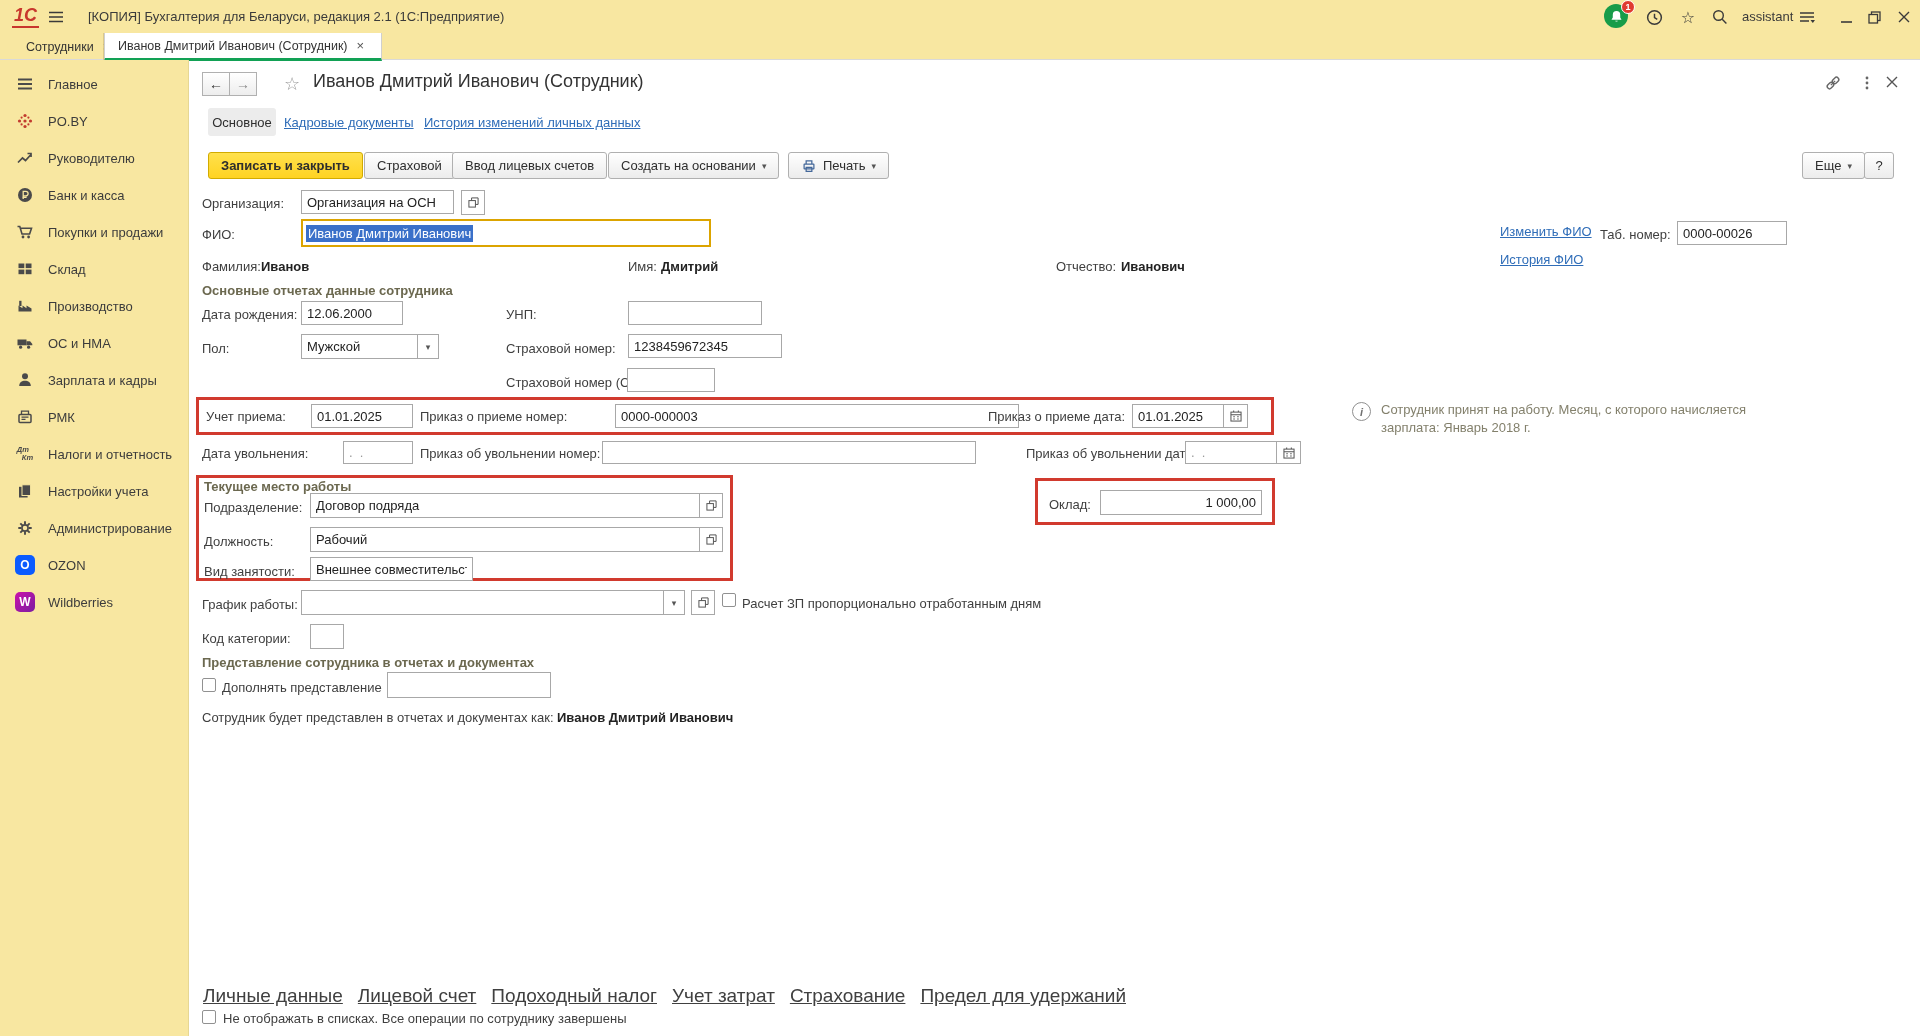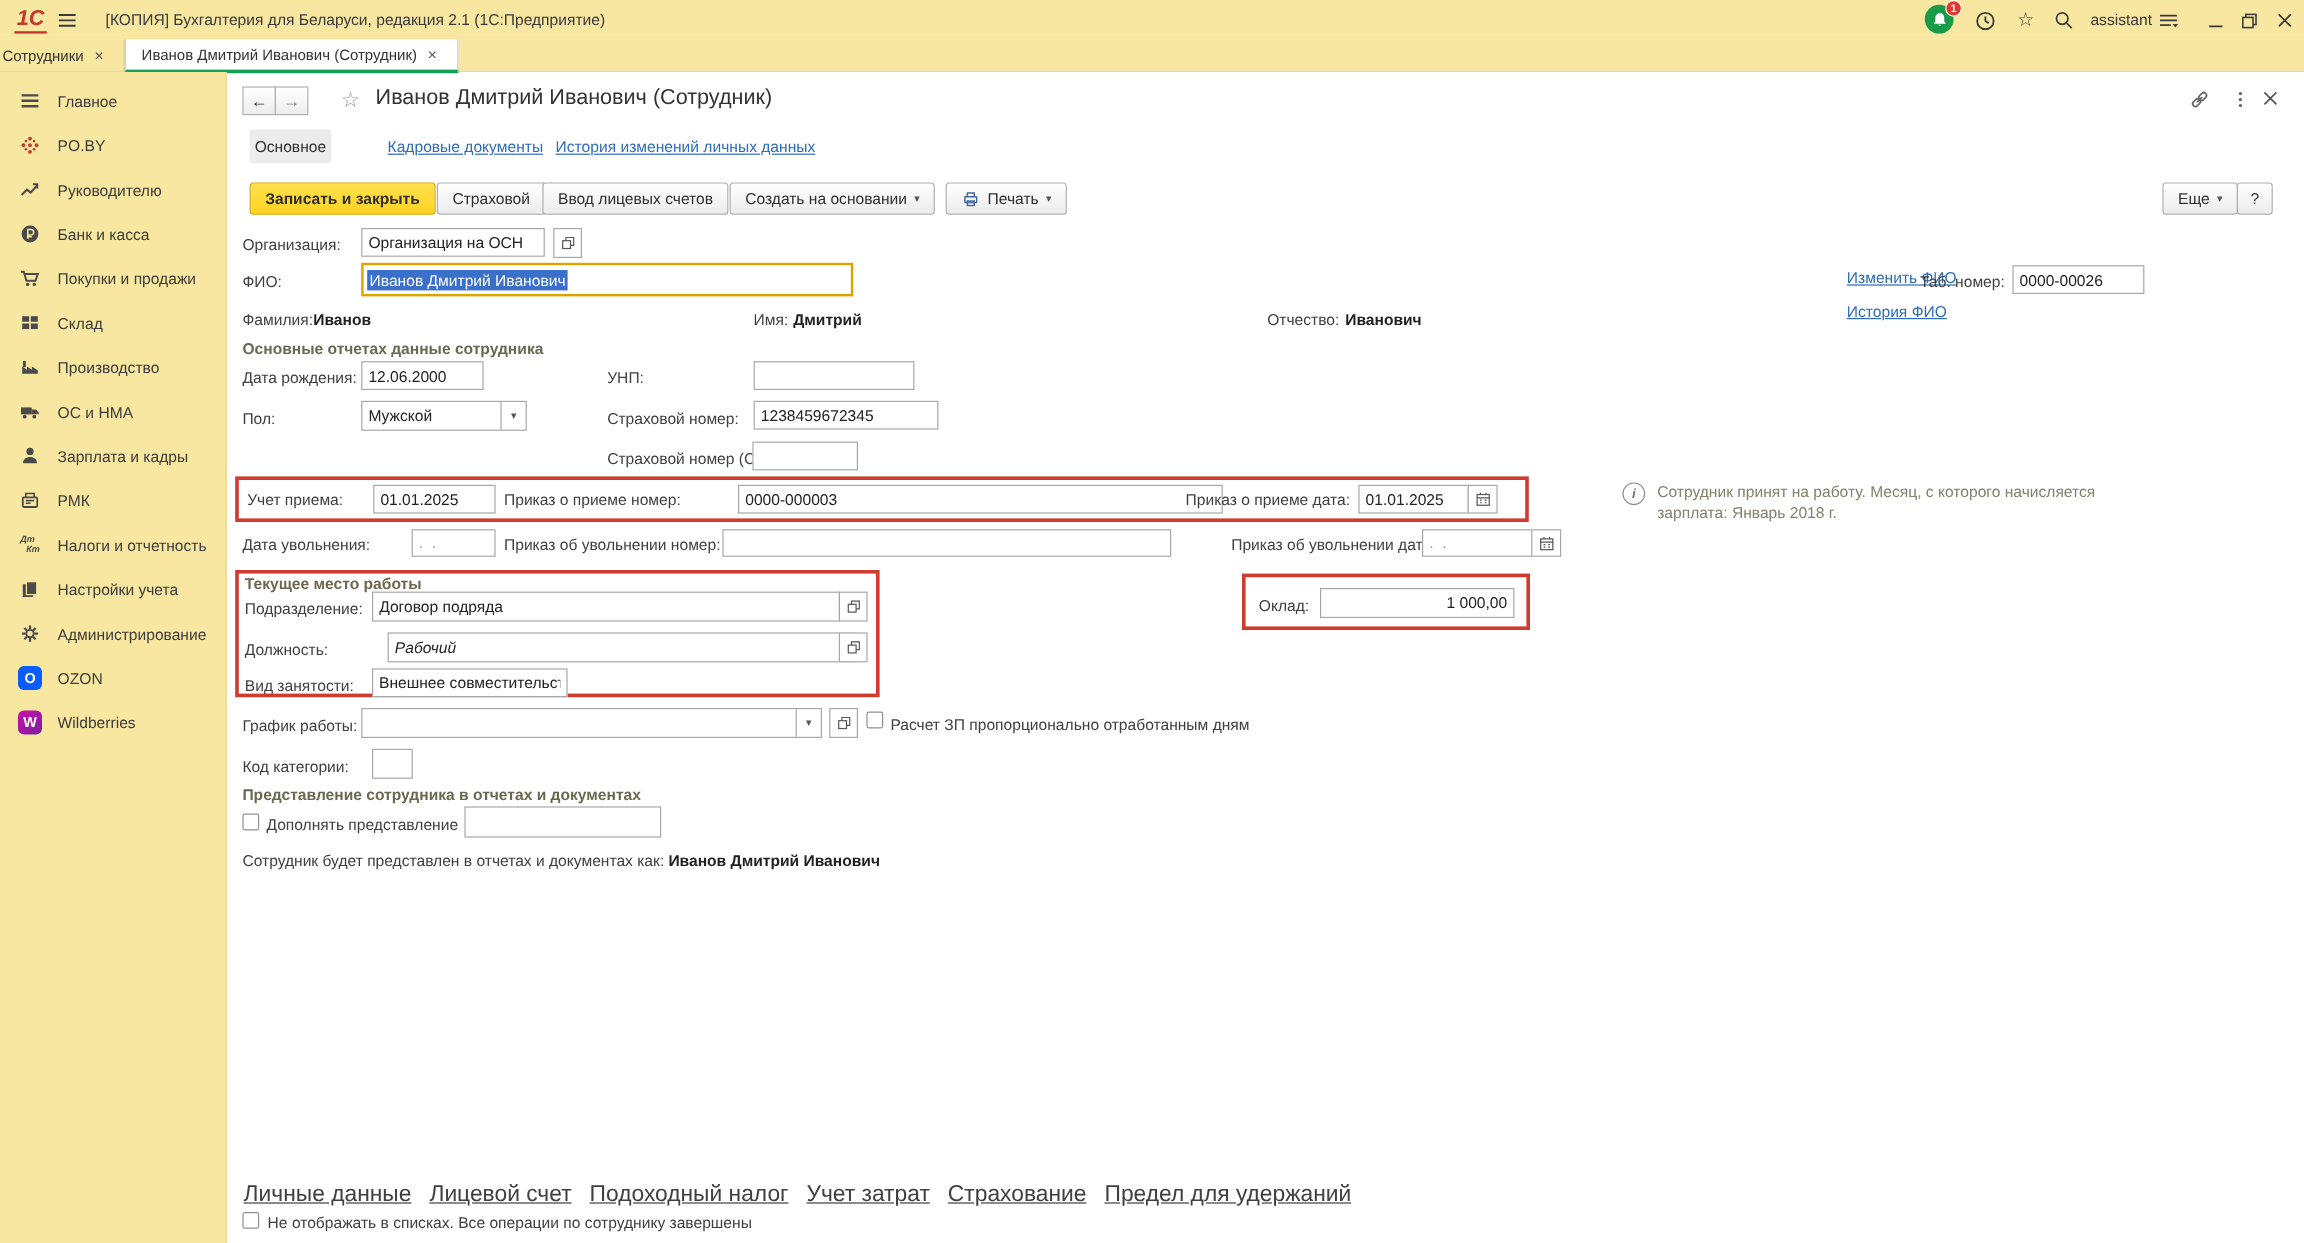--- a/index.html
+++ b/index.html
@@ -16,21 +16,21 @@
          display:flex;align-items:center;justify-content:center;cursor:pointer;}
   .badge{position:absolute;top:-4px;right:-7px;min-width:14px;height:14px;border-radius:8px;background:#e03a2f;
          color:#fff;font-size:9px;font-weight:bold;display:flex;align-items:center;justify-content:center;
          border:1px solid #fff;padding:0 2px;box-sizing:border-box;}
   .assistant{position:absolute;left:1742px;top:9px;font-size:13px;color:#3a3a3a;cursor:pointer;}
   
   .tabbar{position:absolute;left:0;top:33px;width:1920px;height:27px;background:#f8e7a1;border-bottom:1px solid #d9d9d9;box-sizing:border-box;}
   .tab{position:absolute;top:0;height:27px;display:flex;align-items:center;font-size:12.5px;color:#333;
        box-sizing:border-box;cursor:pointer;white-space:nowrap;}
   .tab .x{margin-left:9px;color:#555;font-size:13px;line-height:10px;cursor:pointer;}
-  .tab.inactive{left:0;width:104px;padding-left:2px;border-right:1px solid #dcc987;}
+  .tab.inactive{left:0;width:104px;padding-left:26px;border-right:1px solid #dcc987;}
   .tab.active{left:104px;width:278px;padding-left:13px;background:#fff;border-left:1px solid #cfcfcf;
        border-right:1px solid #cfcfcf;border-bottom:3px solid #12a155;height:28px;}
   
   .sidebar{position:absolute;left:0;top:60px;width:189px;height:976px;background:#f8e7a1;border-right:1px solid #e6d794;box-sizing:border-box;}
   .side-item{position:absolute;left:0;width:188px;height:28px;display:flex;align-items:center;cursor:pointer;}
   .sicon{width:20px;height:20px;margin-left:15px;display:flex;align-items:center;justify-content:center;flex:none;}
   .slabel{margin-left:13px;font-size:13px;color:#3c3c3c;white-space:nowrap;}
   .dtkt{display:flex;flex-direction:column;font-size:7.5px;font-weight:bold;color:#4a4a4a;line-height:8px;font-style:italic;}
   .dtkt i:last-child{margin-left:5px;font-style:italic;}
   .brand{width:20px;height:20px;border-radius:5px;color:#fff;font-size:12px;font-weight:bold;
@@ -41,21 +41,21 @@
   .lbl{position:absolute;font-size:13px;color:#3f3f3f;white-space:nowrap;}
   .bval{font-weight:bold;color:#222;}
   .inp{position:absolute;height:24px;border:1px solid #a8a8a8;background:#fff;color:#222;
        font:13px "Liberation Sans","DejaVu Sans",sans-serif;padding:0 5px;box-sizing:border-box;outline:none;}
   .gray{color:#9a9a9a;}
   .btn{position:absolute;height:27px;border:1px solid #b0b0b0;border-radius:3px;background:linear-gradient(#ffffff,#ececec);
        font-size:13px;color:#2e2e2e;display:flex;align-items:center;justify-content:center;box-sizing:border-box;
        padding:0 12px;cursor:pointer;white-space:nowrap;gap:6px;}
   .btn.primary{background:linear-gradient(#ffe14d,#ffd322);border-color:#d2ab00;font-weight:bold;}
   .caret{font-size:9px;color:#555;}
-  .link{position:absolute;font-size:13px;color:#2f6db8;text-decoration:underline;white-space:nowrap;cursor:pointer;margin-left:39px;}
+  .link{position:absolute;font-size:13px;color:#2f6db8;text-decoration:underline;white-space:nowrap;cursor:pointer;}
   .sec{position:absolute;font-size:13px;font-weight:bold;color:#6b684f;white-space:nowrap;}
   .redbox{position:absolute;border:3px solid #d13a2e;box-sizing:border-box;}
   .openbtn{position:absolute;width:24px;height:25px;border:1px solid #a8a8a8;background:#fff;display:flex;
            align-items:center;justify-content:center;box-sizing:border-box;cursor:pointer;}
   .calbtn{position:absolute;width:25px;height:24px;border:1px solid #a8a8a8;background:#fff;display:flex;
           align-items:center;justify-content:center;box-sizing:border-box;cursor:pointer;}
   .combo{position:absolute;border:1px solid #a8a8a8;background:#fff;box-sizing:border-box;display:flex;align-items:center;}
   .combo .txt{flex:1;font-size:13px;color:#222;padding-left:5px;}
   .combo .arr{width:20px;align-self:stretch;border-left:1px solid #a8a8a8;display:flex;align-items:center;
               justify-content:center;font-size:9px;color:#555;cursor:pointer;}
@@ -420,21 +420,21 @@
   <div class="sec" style="left:204px;top:479px">Текущее место работы</div>
   <div class="lbl" style="left:204px;top:500px">Подразделение:</div>
   <input class="inp" style="left: 310px; top: 493px; width: 390px; height: 25px;" value="Договор подряда">
   <div class="openbtn" style="left:699px;top:493px">
     <svg width="13" height="13" viewBox="0 0 17 17">
         <rect x="2.5" y="6" width="8.5" height="8.5" stroke="#555" stroke-width="1.3" fill="none"></rect>
         <path d="M6 6V2.5h8.5V11h-3.5" stroke="#555" stroke-width="1.3" fill="none"></path>
       </svg>
   </div>
   <div class="lbl" style="left:204px;top:534px">Должность:</div>
-  <input class="inp" style="left: 323px; top: 527px; width: 390px; height: 25px; font-style: italic;" value="Рабочий">
+  <input class="inp" style="left: 310px; top: 527px; width: 390px; height: 25px;" value="Рабочий">
   <div class="openbtn" style="left:699px;top:527px">
     <svg width="13" height="13" viewBox="0 0 17 17">
         <rect x="2.5" y="6" width="8.5" height="8.5" stroke="#555" stroke-width="1.3" fill="none"></rect>
         <path d="M6 6V2.5h8.5V11h-3.5" stroke="#555" stroke-width="1.3" fill="none"></path>
       </svg>
   </div>
   <div class="lbl" style="left:204px;top:564px">Вид занятости:</div>
   <input class="inp" style="left: 310px; top: 557px; width: 163px;" value="Внешнее совместительст">
 
   <div class="redbox" style="left:1035px;top:478px;width:240px;height:47px"></div>

